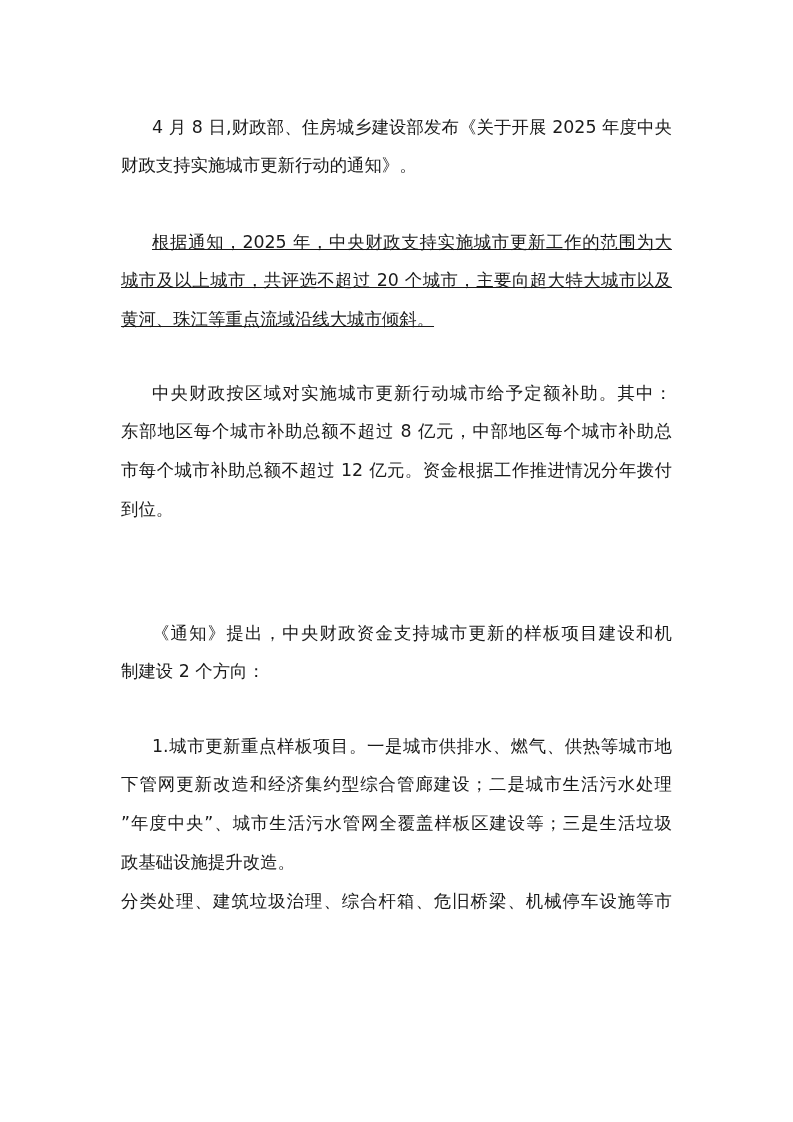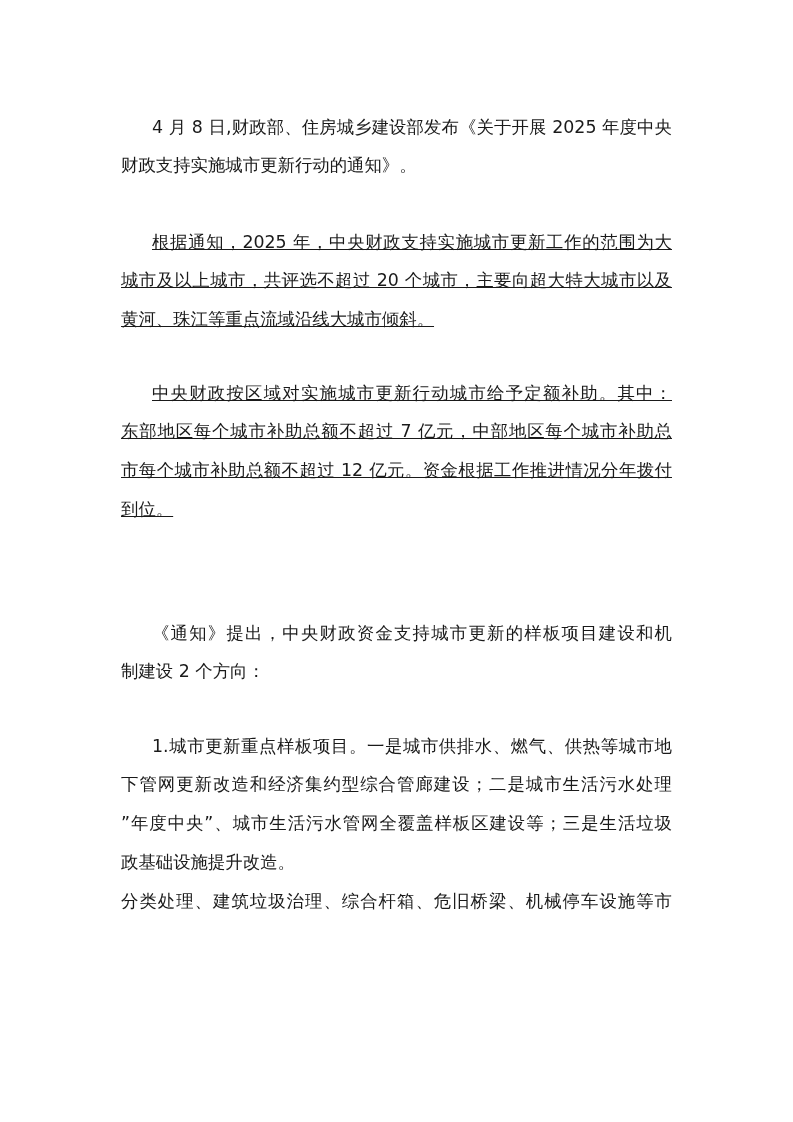--- a/index.html
+++ b/index.html
@@ -35,21 +35,21 @@
       display: block;
       white-space: nowrap;
       height: 38.8px;
       text-align: justify;
       text-align-last: justify;
     }
     .line.first { padding-left: 31px; }
     .line.last { text-align: right; text-align-last: left; }
     #p1 { top: 107.6px; }
     #p2 { top: 222.6px; text-decoration: underline; }
-    #p3 { top: 373.6px; text-decoration: underline; }
+    #p3 { top: 373.6px; }
     #p4 { top: 613.6px; }
     #p5 { top: 726.6px; }
   </style>
 </head>
 <body>
 
 <div class="page">
 
   <p class="para" id="p1">
     <span class="line first">4 月 8 日,财政部、住房城乡建设部发布《关于开展 2025 年度中央</span>
@@ -57,21 +57,21 @@
   </p>
 
   <p class="para" id="p2">
     <span class="line first">根据通知，2025 年，中央财政支持实施城市更新工作的范围为大</span>
     <span class="line">城市及以上城市，共评选不超过 20 个城市，主要向超大特大城市以及</span>
     <span class="line last">黄河、珠江等重点流域沿线大城市倾斜。</span>
   </p>
 
   <p class="para" id="p3">
     <span class="line first">中央财政按区域对实施城市更新行动城市给予定额补助。其中：</span>
-    <span class="line">东部地区每个城市补助总额不超过 7 亿元，中部地区每个城市补助总</span>
+    <span class="line">东部地区每个城市补助总额不超过 8 亿元，中部地区每个城市补助总</span>
     <span class="line">市每个城市补助总额不超过 12 亿元。资金根据工作推进情况分年拨付</span>
     <span class="line last">到位。</span>
   </p>
 
   <p class="para" id="p4">
     <span class="line first">《通知》提出，中央财政资金支持城市更新的样板项目建设和机</span>
     <span class="line last">制建设 2 个方向：</span>
   </p>
 
   <p class="para" id="p5">

